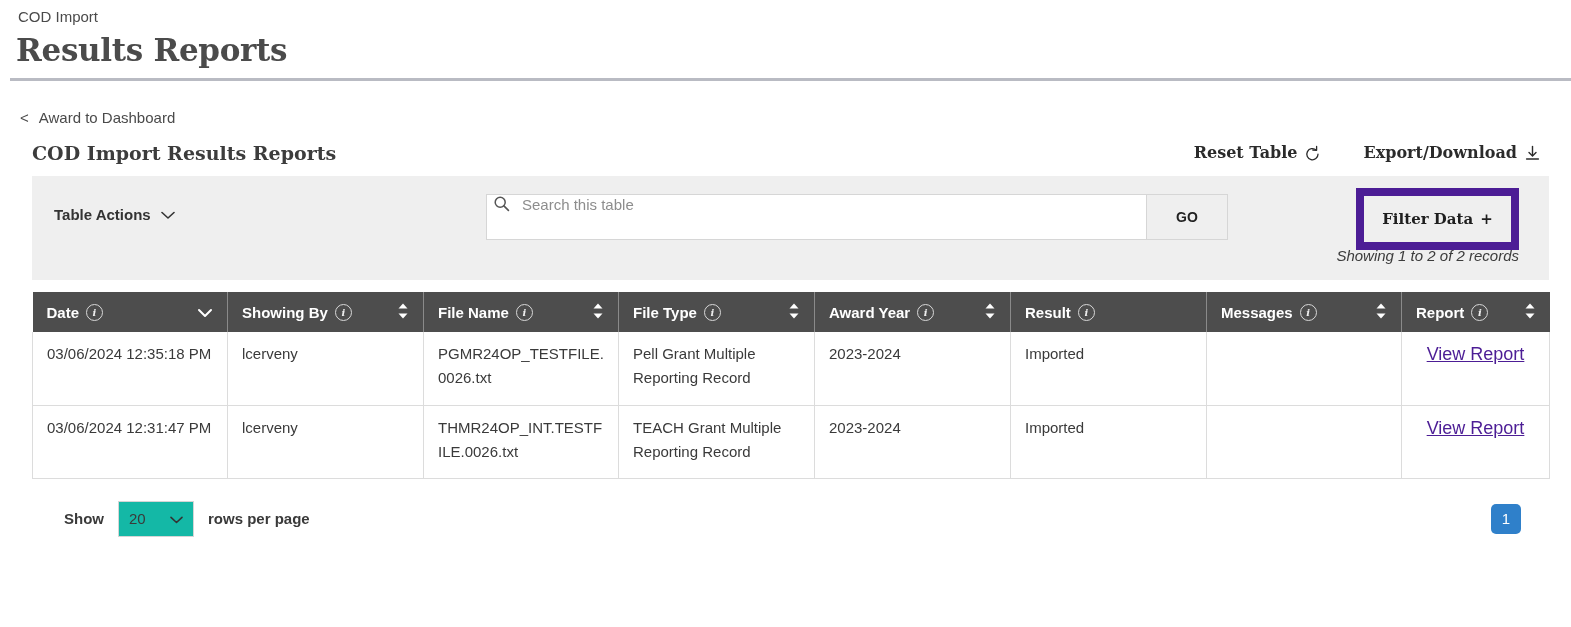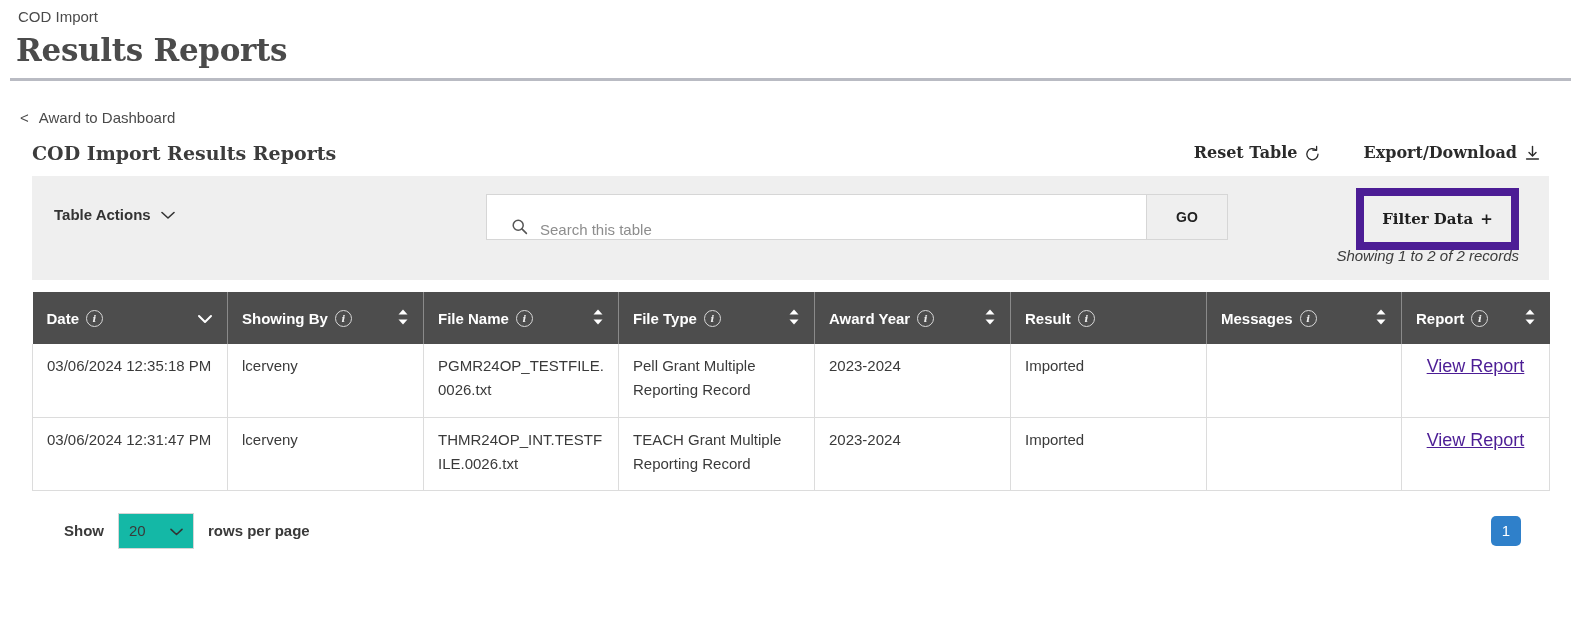--- a/index.html
+++ b/index.html
@@ -120,23 +120,23 @@
     top: 18px;
     display: flex;
     height: 46px;
   }
   .search-box {
     width: 660px;
     background: #ffffff;
     border: 1px solid #d6d6d6;
     border-right: none;
     display: flex;
-    align-items: flex-end;
+    align-items: flex-start;
     gap: 10px;
-    padding: 0 24px;
+    padding: 0 6px;
     box-sizing: border-box;
   }
   .search-box input {
     border: none;
     outline: none;
     font-family: "Liberation Sans", sans-serif;
     font-size: 15px;
     color: #333;
     background: transparent;
     width: 100%;
@@ -189,21 +189,21 @@
     table-layout: fixed;
     width: 1517px;
   }
   table.grid thead th {
     background: #4d4d4d;
     color: #ffffff;
     font-size: 15px;
     font-weight: bold;
     text-align: left;
     padding: 0 14px;
-    height: 52px;
+    height: 40px;
     border-right: 1px solid #8a8a8a;
     box-sizing: border-box;
     vertical-align: middle;
   }
   table.grid thead th:last-child { border-right: none; }
   .th-inner {
     display: flex;
     align-items: center;
     justify-content: space-between;
     gap: 8px;

